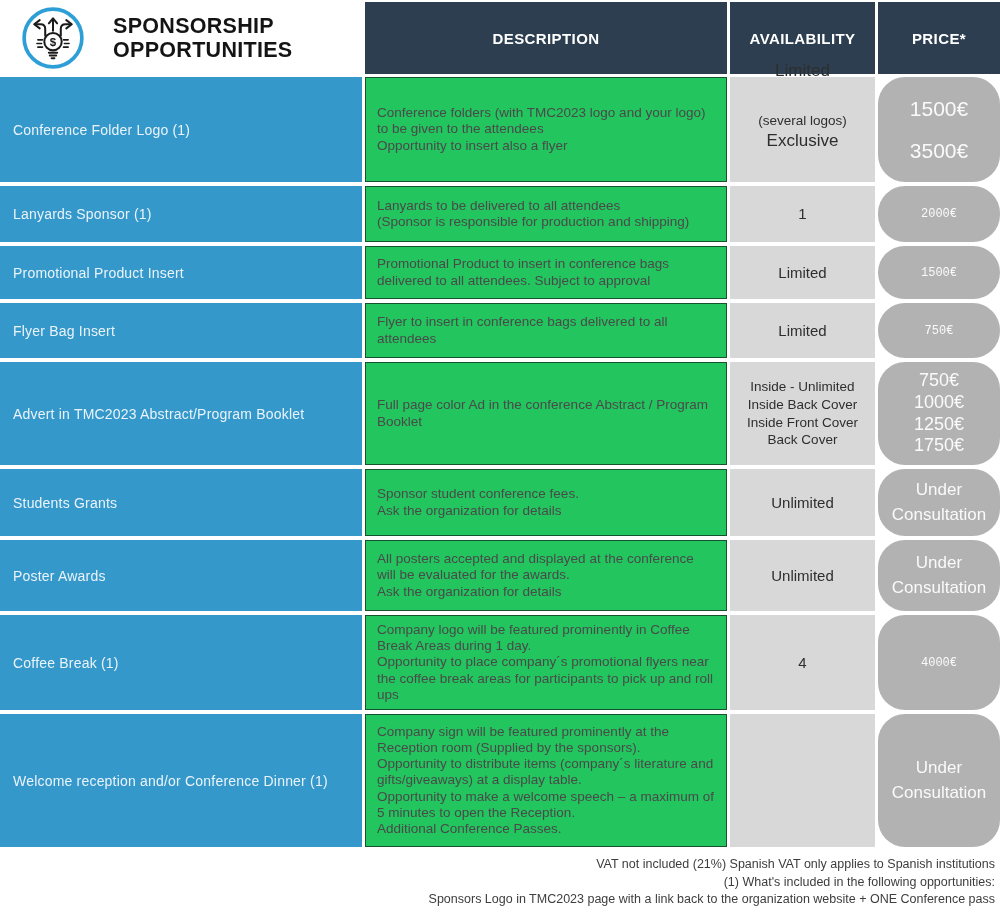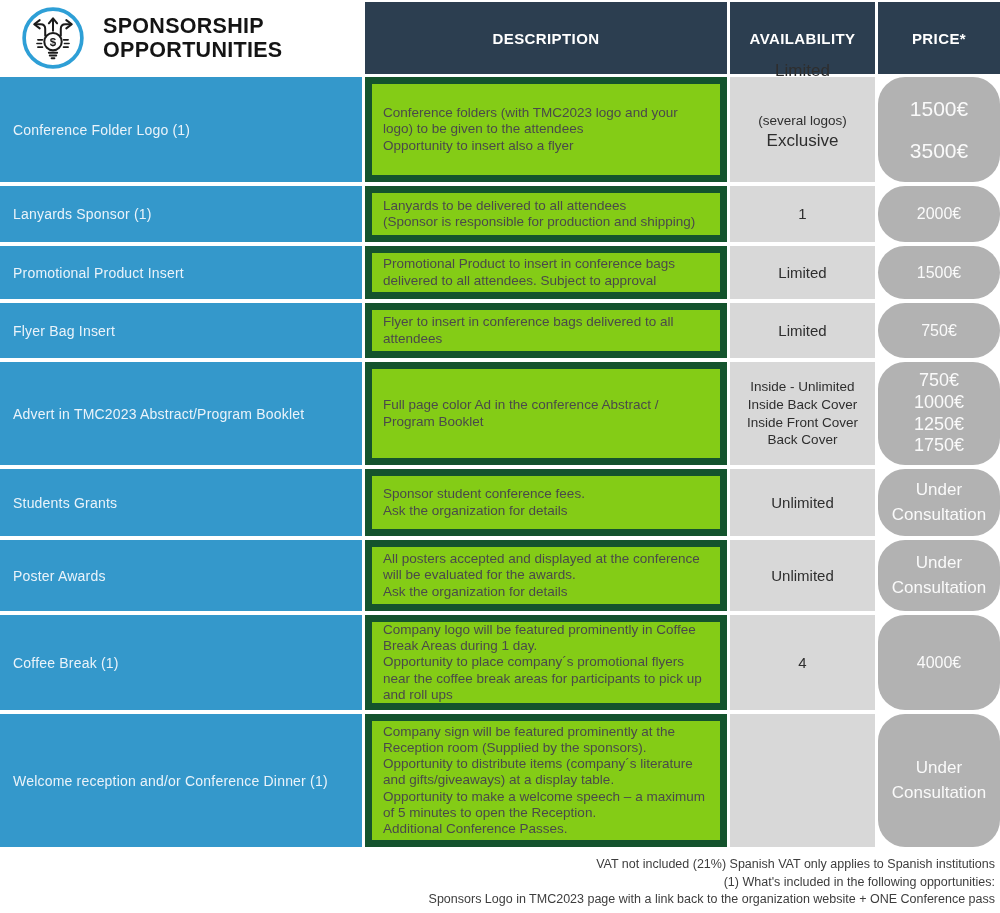--- a/index.html
+++ b/index.html
@@ -11,49 +11,49 @@
   }
   *{box-sizing:border-box;margin:0;padding:0;}
   body{background:#fff;font-family:"Liberation Sans",sans-serif;}
   .page{width:1000px;height:913px;background:#fff;padding-top:2px;overflow:hidden;}
 
   .t-row{display:flex;gap:3px;margin-bottom:4px;}
   .header-row{height:72px;margin-bottom:3px;}
 
   .logo-cell{width:362px;background:#fff;display:flex;align-items:center;padding-left:20px;}
   .logo-svg{flex:0 0 auto;}
-  .brand-title{margin-left:17px;font-size:21.5px;font-weight:700;color:#141414;line-height:1.13;letter-spacing:0.3px;}
+  .brand-title{margin-left:27px;font-size:21.5px;font-weight:700;color:#141414;line-height:1.13;letter-spacing:0.3px;}
 
   .header-cell{background:var(--header-navy);color:#fff;font-weight:700;font-size:15px;
     letter-spacing:0.4px;display:flex;align-items:center;justify-content:center;}
   .hc-desc{width:362px;}
   .hc-avail{width:145px;}
   .hc-price{width:122px;}
 
   .c-name{width:362px;background:var(--row-blue);color:#EAF3FA;display:flex;align-items:center;
     padding:0 20px 0 13px;font-size:14px;letter-spacing:0.2px;}
-  .c-desc{width:362px;background:#84cc16;border:7px solid #14532d;color:#4A4A4A;display:flex;
+  .c-desc{width:362px;background:#22c55e;border:1px solid #14532d;color:#4A4A4A;display:flex;
     flex-direction:column;justify-content:center;padding:5px 11px;font-size:13.5px;line-height:1.2;}
   .c-avail{width:145px;background:var(--availability-gray);color:#2E2E2E;display:flex;
     flex-direction:column;justify-content:center;align-items:center;text-align:center;padding:5px 6px;}
   .c-price{width:122px;background:var(--price-gray);color:#FAFAFA;display:flex;flex-direction:column;
     justify-content:center;align-items:center;text-align:center;padding:2px 6px;border-radius:27px;}
 
   
   .r0{height:105px}.r1{height:56px}.r2{height:53px}.r3{height:55px}.r4{height:103px}
   .r5{height:67px}.r6{height:71px}.r7{height:95px}.r8{height:133px}
 
   
   .av-lg{font-size:17px;line-height:1.25;}
   .av-sm{font-size:13.5px;line-height:1.2;margin-top:32px;}
   .av-md{font-size:15px;line-height:1.3;}
   .av-list{font-size:13.5px;line-height:1.32;}
 
   
-  .pr-big{font-size:16px;}
+  .pr-big{font-size:12px;font-family:Liberation Mono, monospace;}
   .pr-big-gap{font-size:21px;margin:9px 0;}
   .pr-list{font-size:18px;line-height:1.22;}
   .pr-consult{font-size:17px;line-height:1.45;}
 
   .footer{margin-top:9px;text-align:right;padding-right:5px;color:#3D3D3D;font-size:12.5px;line-height:1.3;}
   .footer .vat{margin-bottom:2px;}
 </style>
 </head>
 <body>
 

